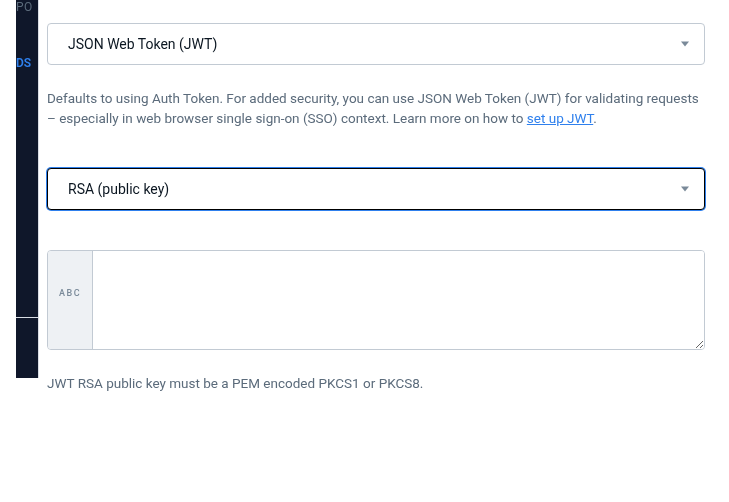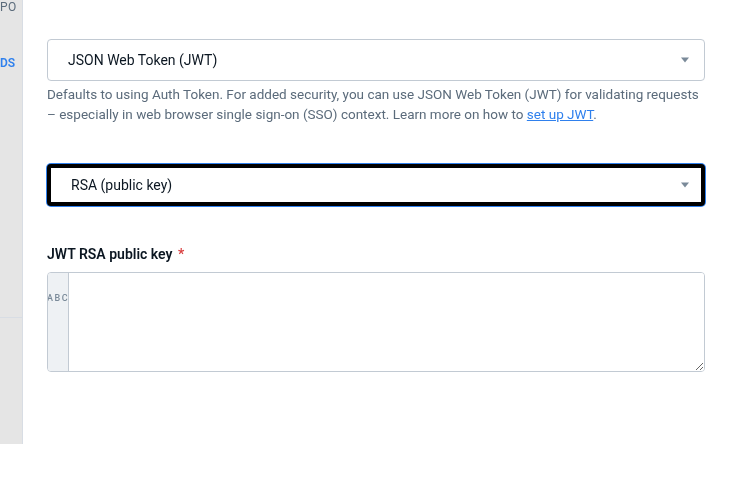--- a/index.html
+++ b/index.html
@@ -16,25 +16,25 @@
       height: 502px;
       overflow: hidden;
     }
     .page {
       position: relative;
       width: 729px;
       height: 502px;
     }
     .sidebar-fragment {
       position: absolute;
-      left: 0;
+      left: 16px;
       top: 0;
       width: 23px;
-      height: 444px;
-      background: #e5e5e5;
+      height: 378px;
+      background: #0f172a;
       border-right: 1px solid #d8dde4;
       font-size: 13px;
       color: #5b6b7b;
       overflow: hidden;
     }
     .sidebar-top {
       position: absolute;
       top: 0;
       left: 0;
       padding-left: 0;
@@ -76,76 +76,75 @@
       margin-bottom: 10px;
       display: block;
     }
     .required {
       color: #d93f3f;
       margin-left: 2px;
     }
     .select-wrap {
       position: relative;
       width: 100%;
-      margin-top: 16px;
     }
     .select {
       width: 100%;
       height: 42px;
       border: 1px solid #c2cad3;
       border-radius: 4px;
       background: #ffffff;
       padding: 0 40px 0 20px;
       font-size: 14px;
       color: #0b1621;
       display: flex;
       align-items: center;
       cursor: pointer;
     }
     .select.focused {
-      border: 4px solid #000000;
+      border: 1px solid #000000;
       box-shadow: 0 0 0 1px #2f80ed;
     }
     .chevron {
       position: absolute;
       right: 16px;
       top: 50%;
       transform: translateY(-50%);
       width: 0;
       height: 0;
       border-left: 4px solid transparent;
       border-right: 4px solid transparent;
       border-top: 5px solid #7a8a99;
     }
     .help-text {
-      margin-top: 4px;
+      margin-top: 24px;
       font-size: 13.5px;
       color: #5b6b7b;
       line-height: 1.45;
     }
     .help-text a {
       color: #2f80ed;
       text-decoration: underline;
     }
     .textarea-container {
       display: flex;
       width: 100%;
       min-height: 100px;
       border: 1px solid #c2cad3;
       border-radius: 4px;
       overflow: hidden;
     }
     .textarea-gutter {
-      width: 21px;
+      width: 45px;
       background: #eef1f4;
       border-right: 1px solid #c2cad3;
       display: flex;
       align-items: flex-start;
       justify-content: center;
-      padding-top: 20px;
+      padding-top: 37px;
       font-size: 9px;
       letter-spacing: 1.5px;
       color: #7a8a99;
       font-weight: 500;
     }
     .textarea-field {
       flex: 1;
       border: none;
       outline: none;
       resize: both;
@@ -183,24 +182,21 @@
     <div class="field-block">
       <div class="select-wrap">
         <div class="select focused">
           <span>RSA (public key)</span>
         </div>
         <div class="chevron"></div>
       </div>
     </div>
 
     <div class="field-block" style="margin-bottom:10px;">
-      <label class="field-label">
-        <span>JWT RSA public key</span>
-        <span class="required">*</span>
-      </label>
       <div class="textarea-container">
         <div class="textarea-gutter">ABC</div>
         <textarea class="textarea-field" value="" style=""></textarea>
       </div>
+      <div class="help-text">JWT RSA public key must be a PEM encoded PKCS1 or PKCS8.</div>
     </div>
 
   </div>
 </div>
 
 </body></html>

